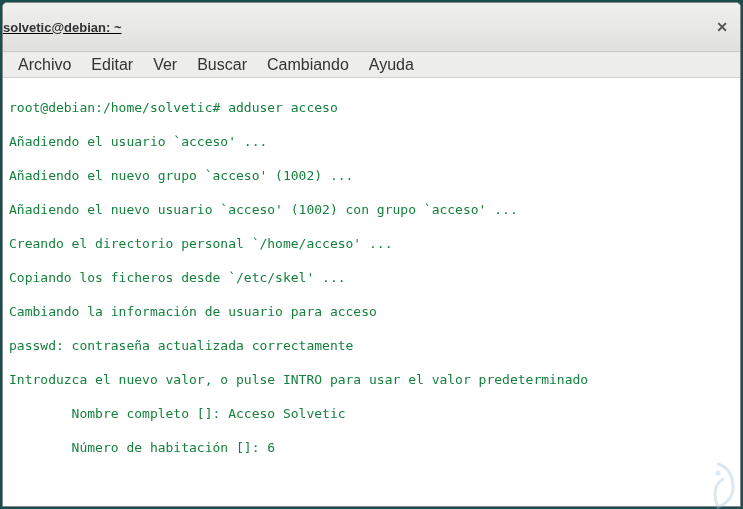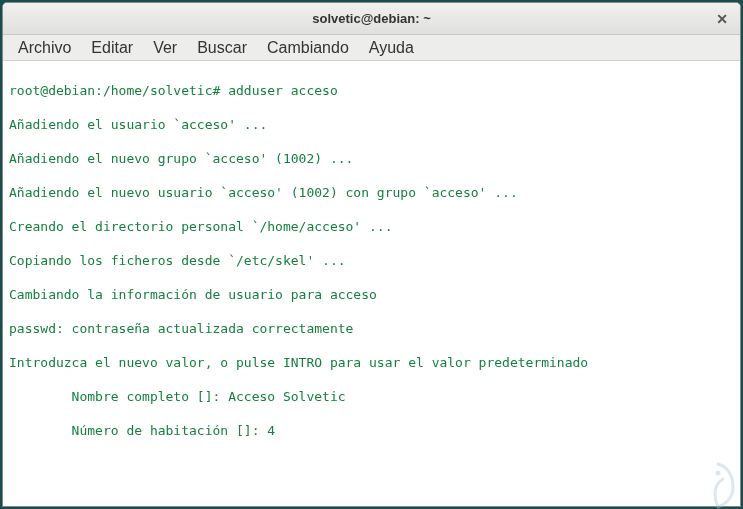--- a/index.html
+++ b/index.html
@@ -21,27 +21,28 @@
       width: 739px;
       height: 505px;
       background: #ffffff;
       border: 1px solid #888;
       border-radius: 5px 5px 0 0;
       overflow: hidden;
       display: flex;
       flex-direction: column;
     }
     .titlebar {
-      height: 32px;
+      height: 49px;
       background: linear-gradient(to bottom, #f0f0ef, #e0e0df);
       border-bottom: 1px solid #c8c8c6;
       display: flex;
       align-items: center;
-      justify-content: center;
+      justify-content: flex-start;
       position: relative;
+      text-decoration: underline;
     }
     .title {
       font-size: 13px;
       font-weight: bold;
       color: #333;
     }
     .close-btn {
       position: absolute;
       right: 10px;
       top: 50%;
@@ -116,21 +117,21 @@
 <div class="term-line">root@debian:/home/solvetic# adduser acceso</div>
 <div class="term-line">Añadiendo el usuario `acceso' ...</div>
 <div class="term-line">Añadiendo el nuevo grupo `acceso' (1002) ...</div>
 <div class="term-line">Añadiendo el nuevo usuario `acceso' (1002) con grupo `acceso' ...</div>
 <div class="term-line">Creando el directorio personal `/home/acceso' ...</div>
 <div class="term-line">Copiando los ficheros desde `/etc/skel' ...</div>
 <div class="term-line">Cambiando la información de usuario para acceso</div>
 <div class="term-line">passwd: contraseña actualizada correctamente</div>
 <div class="term-line">Introduzca el nuevo valor, o pulse INTRO para usar el valor predeterminado</div>
 <div class="term-line">        Nombre completo []: Acceso Solvetic</div>
-<div class="term-line">        Número de habitación []: 4</div>
+<div class="term-line">        Número de habitación []: 6</div>
 
 
 
 
 
   </div>
 </div>
 
 <svg class="watermark" viewBox="0 0 50 50">
   <path d="M 25 5 Q 40 10 40 28 Q 40 42 25 48 Q 22 42 22 35 Q 22 25 30 20" fill="none" stroke="#a7c8d8" stroke-width="3" stroke-linecap="round"></path>

